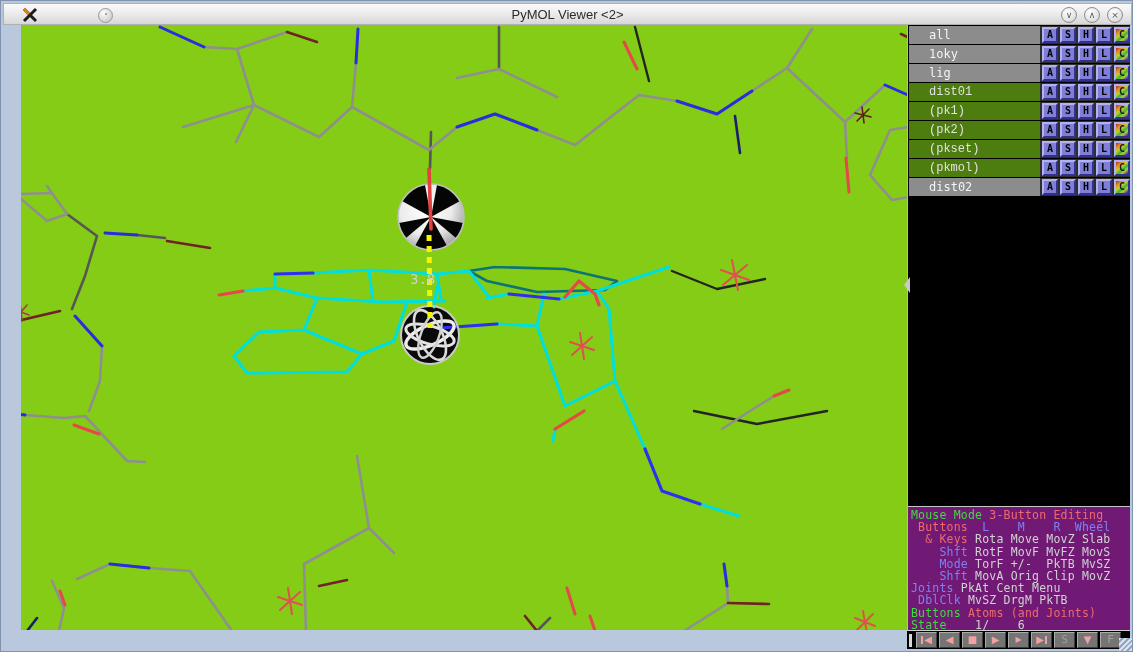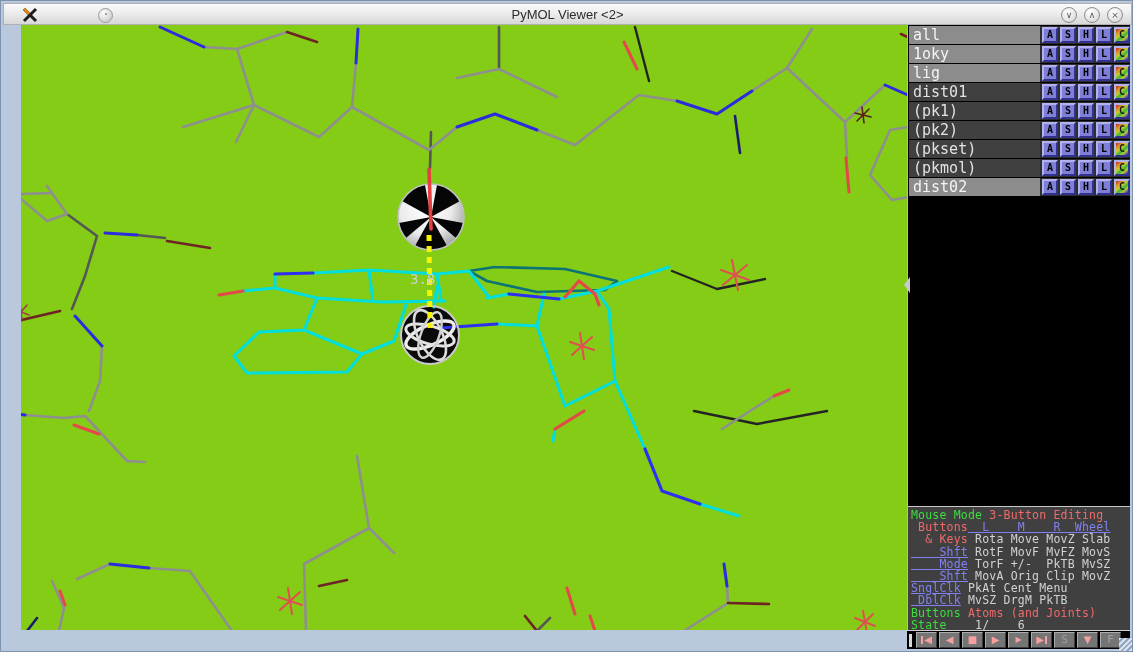--- a/index.html
+++ b/index.html
@@ -31,33 +31,33 @@
   .cmdline { position:absolute; left:4px; top:629px; width:902px; height:19px; background:#000;
              border-top:1px solid #cfcfcf; color:#e8e8e8; font-size:13px; line-height:17px; padding-left:6px; white-space:pre; }
 
   
   .sidebar { position:absolute; left:906px; top:24px; width:223px; height:624px; background:#000; }
   .divider { position:absolute; left:0; top:0; width:1px; height:624px; background:#b9b9b9; }
   .divider-notch { position:absolute; left:-3px; top:252px; width:6px; height:16px; background:#c9c9c9;
                    clip-path:polygon(100% 0,0 50%,100% 100%); }
   .obj-rows { position:absolute; left:2px; top:1px; width:221px; }
   .obj-row { display:flex; align-items:center; height:18px; margin-bottom:1px; background:#2e2e2e; }
-  .obj-name { flex:1; height:18px; line-height:18px; padding-left:4px; font-size:15px; color:#f4f4f4; }
+  .obj-name { flex:1; height:18px; line-height:18px; padding-left:20px; font-size:12px; color:#f4f4f4; }
   .row-on  .obj-name { background:#8c8c8c; }
-  .row-off .obj-name { background:#404040; color:#e2e2e2; }
+  .row-off .obj-name { background:#4d7c0f; color:#e2e2e2;font-family:Liberation Mono, monospace; }
   .abtn { width:16px; height:16px; margin-left:2px; font-size:10px; font-weight:bold; color:#000;
           background:#7f7fd8; border:2px solid; border-color:#b2b2ef #32328e #32328e #b2b2ef;
           text-align:center; line-height:12px; cursor:default; }
   .abtn.c-btn { background:linear-gradient(140deg,#cc3a28 5%,#d89a28 25%,#c8cc30 42%,#38b838 60%,#bcc832 75%,#3434cc 95%); color:#1c1c1c; }
 
   
   .mousepanel { position:absolute; left:1px; top:481px; width:222px; border-top:1px solid #c8c8c8;
-                padding:2px 0 0 3px; background:#404040; }
+                padding:2px 0 0 3px; background:#701a75; }
   .mline { font-size:11.5px; line-height:12.2px; white-space:pre; letter-spacing:0.2px; }
-  .seg-g { color:#3ddc3d; } .seg-r { color:#ef6a6a; } .seg-b { color:#8080f2;text-decoration:underline; } .seg-w { color:#d2d2d2; }
+  .seg-g { color:#3ddc3d; } .seg-r { color:#ef6a6a; } .seg-b { color:#8080f2; } .seg-w { color:#d2d2d2; }
 
   
   .playbar { position:absolute; left:0; top:605px; width:223px; height:19px; background:#000;
              border-top:1px solid #cfcfcf; display:flex; align-items:center; }
   .pb-grip { width:3px; height:13px; background:#d8d8d8; margin:0 4px 0 2px; }
   .pbtn { width:21px; height:16px; margin-right:2px; background:#757575;
           border:1px solid; border-color:#acacac #3d3d3d #3d3d3d #acacac;
           display:flex; align-items:center; justify-content:center; gap:1px; cursor:default;
           color:#f4a0a0; font-size:10px; line-height:10px; font-family:"DejaVu Sans",sans-serif; }
   .pbtn .bar { width:2px; height:8px; background:#f4a0a0; }
@@ -251,21 +251,21 @@
           <div class="abtn c-btn">C</div>
         </div>
       </div>
     <div class="mousepanel" id="mouse-panel">
         <div class="mline"><span class="seg-g">Mouse Mode</span><span class="seg-r"> 3-Button Editing</span></div>
         <div class="mline"><span class="seg-r"> Buttons</span><span class="seg-b">  L    M    R  Wheel</span></div>
         <div class="mline"><span class="seg-r">  &amp; Keys</span><span class="seg-w"> Rota Move MovZ Slab</span></div>
         <div class="mline"><span class="seg-b">    Shft</span><span class="seg-w"> RotF MovF MvFZ MovS</span></div>
         <div class="mline"><span class="seg-b">    Mode</span><span class="seg-w"> TorF +/-  PkTB MvSZ</span></div>
         <div class="mline"><span class="seg-b">    Shft</span><span class="seg-w"> MovA Orig Clip MovZ</span></div>
-        <div class="mline"><span class="seg-b">SnglClk</span><span class="seg-w"> PkAt Cent Menu</span></div>
+        <div class="mline"><span class="seg-b">Joints</span><span class="seg-w"> PkAt Cent Menu</span></div>
         <div class="mline"><span class="seg-b"> DblClk</span><span class="seg-w"> MvSZ DrgM PkTB</span></div>
         <div class="mline"><span class="seg-g">Buttons</span><span class="seg-r"> Atoms (and Joints)</span></div>
         <div class="mline"><span class="seg-g">State</span><span class="seg-w">    1/    6</span></div>
       </div>
     <div class="playbar" id="play-bar">
       <div class="pb-grip"></div>
     <div class="pbtn">
           <span class="bar"></span>
           <span>◀</span>
         </div>

